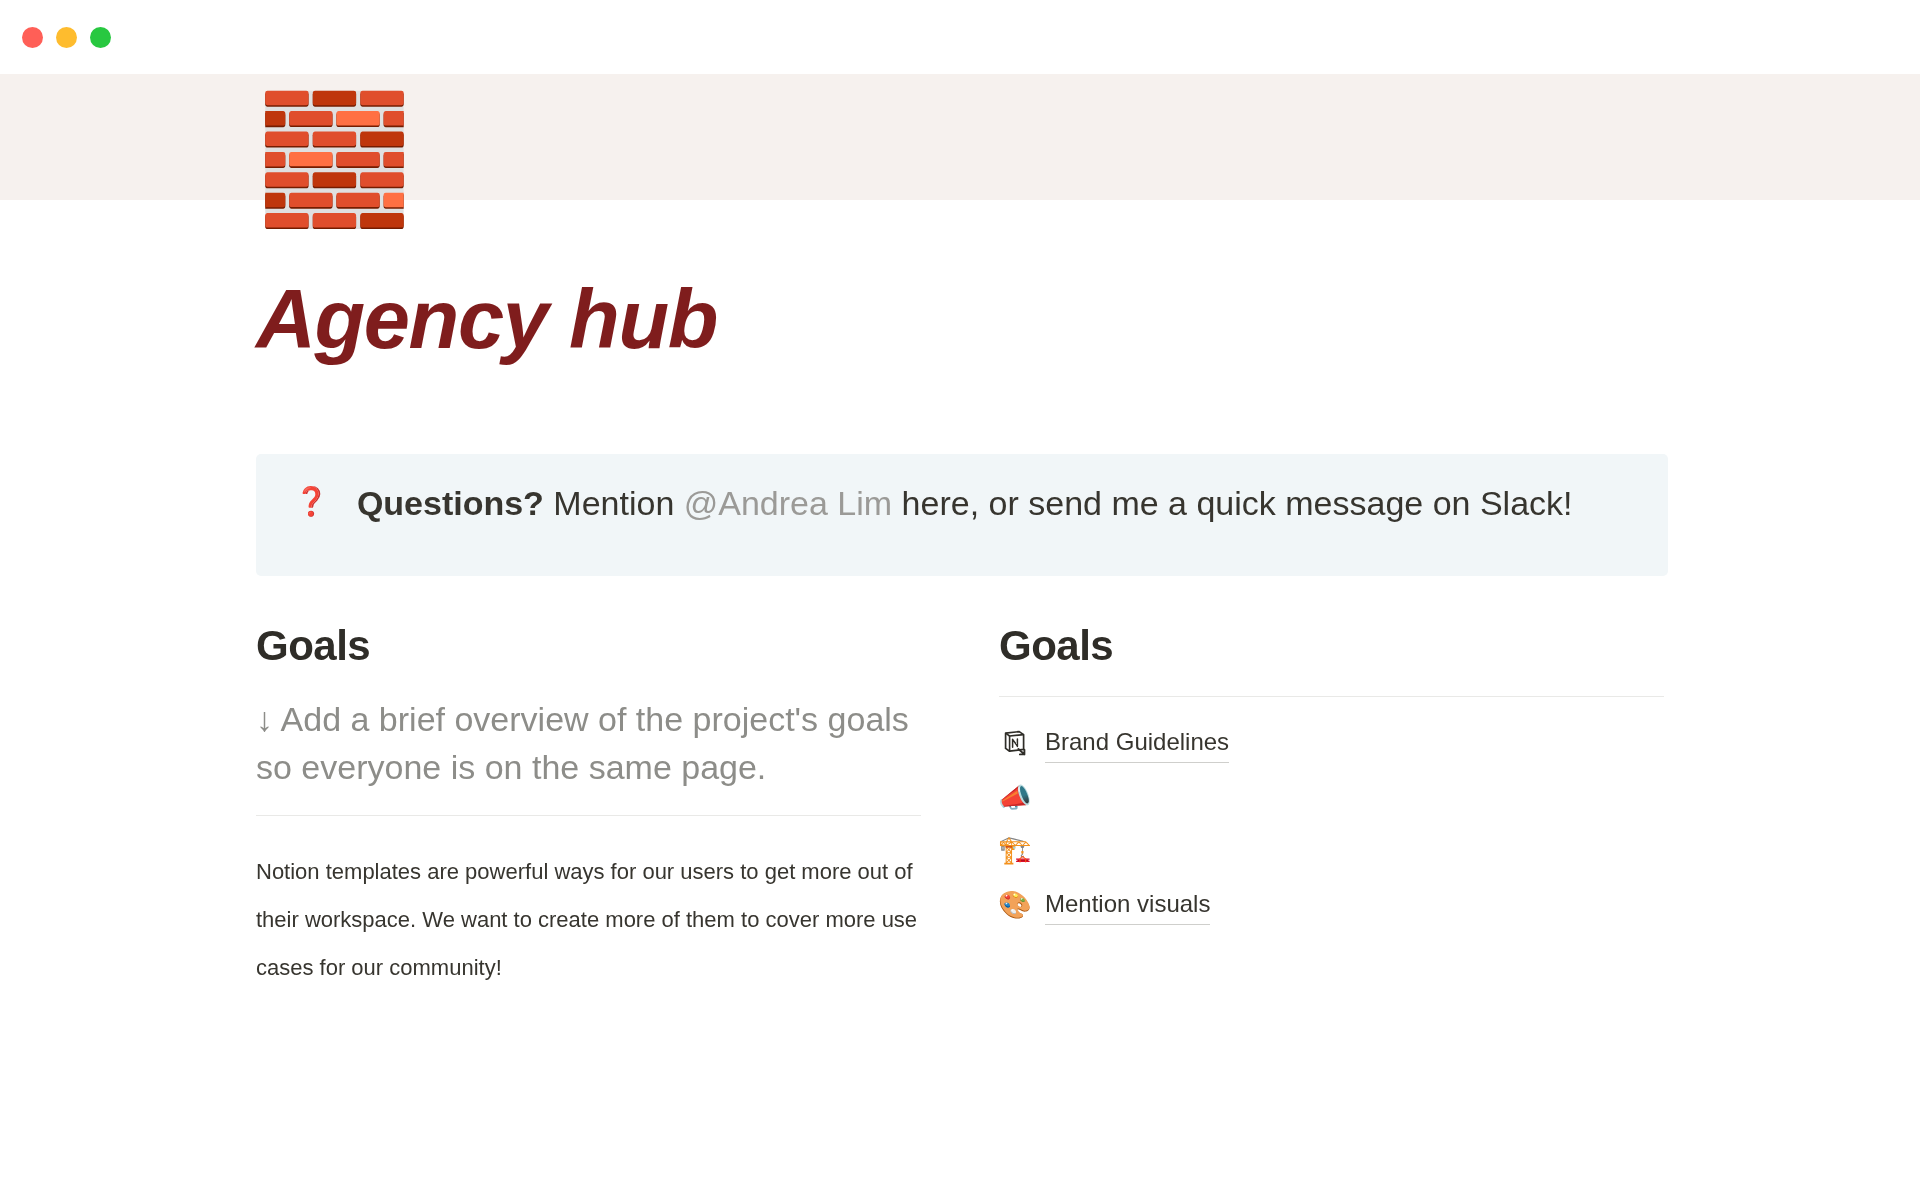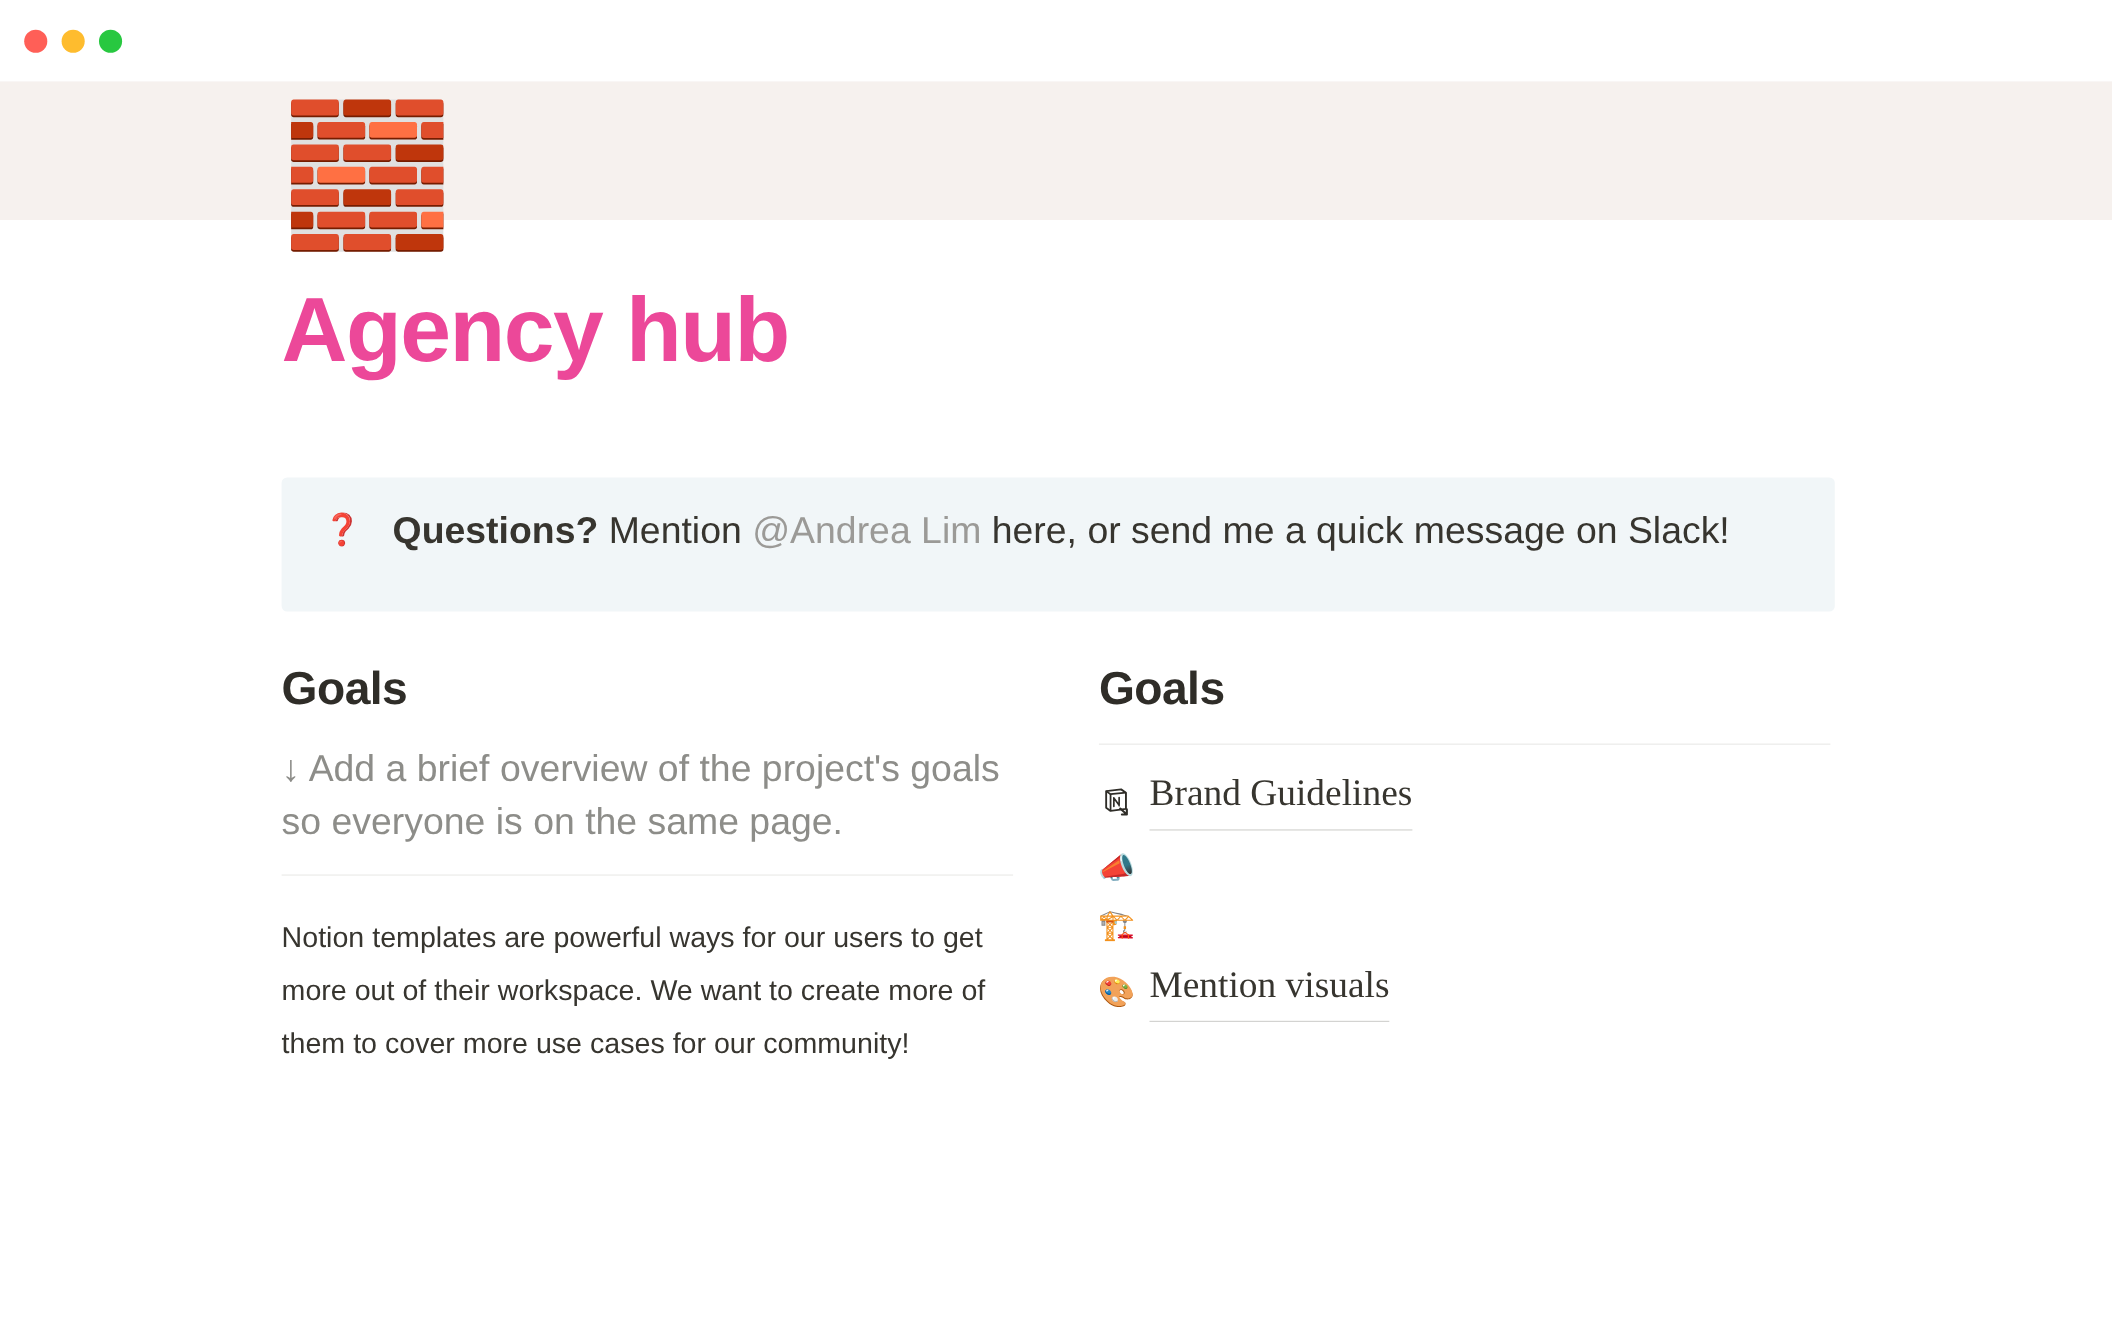--- a/index.html
+++ b/index.html
@@ -65,23 +65,24 @@
   
   .page {
     padding: 0 256px;
     max-width: 1920px;
   }
 
   .page-title {
     font-size: 83px;
     font-weight: bold;
     letter-spacing: -1.4px;
-    color: #ec4899;
-    margin-top: 56px;
+    color: #7f1d1d;
+    margin-top: 76px;
     line-height: 1.05;
+    font-style: italic;
   }
 
   
   .callout {
     margin-top: 91px;
     border-radius: 5px;
     padding: 31px 34px 31px 34px;
     display: flex;
     align-items: flex-start;
     gap: 28px;
@@ -132,21 +133,21 @@
   .divider {
     margin-top: 24px;
     height: 1px;
     background: #e9e9e7;
     border: 0;
     width: 100%;
   }
 
   .body-paragraph {
     margin-top: 32px;
-    font-size: 26px;
+    font-size: 22px;
     line-height: 48px;
     color: #37352f;
   }
 
   
   .guide-list {
     margin-top: 26px;
     list-style: none;
   }
   .guide-item {
@@ -161,26 +162,25 @@
     line-height: 34px;
     width: 32px;
     text-align: center;
     font-family: "DejaVu Sans", sans-serif;
     flex: 0 0 auto;
     display: flex;
     align-items: center;
     justify-content: center;
   }
   .guide-label {
-    font-size: 34px;
+    font-size: 24px;
     line-height: 38px;
     color: #37352f;
     border-bottom: 1.4px solid #cfcfcc;
-    padding-bottom: 13px;
-    font-family: Liberation Serif, serif;
+    padding-bottom: 1px;
   }
 
   .notion-page-icon { display: block; }
 </style>
 </head>
 <body>
 
 <div class="window-chrome">
   <div class="traffic-lights">
     <span class="light" style="background:#ff5f57"></span>

